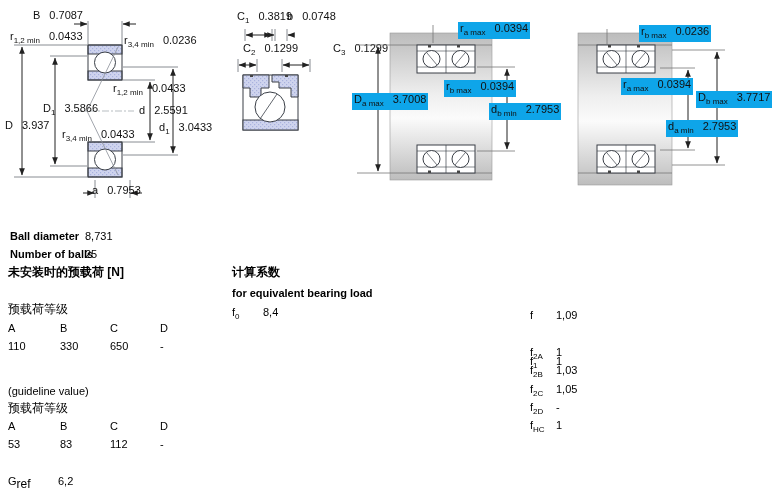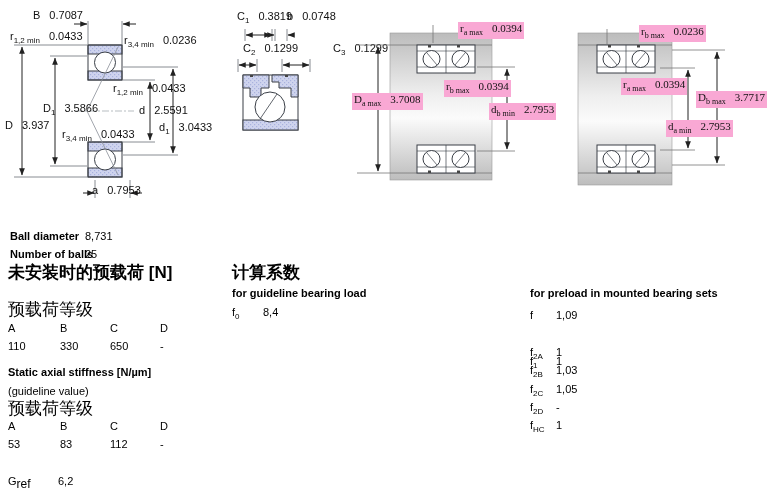--- a/index.html
+++ b/index.html
@@ -3,24 +3,24 @@
 <meta charset="utf-8">
 <style>
   html,body{margin:0;padding:0;background:#fff;}
   .page{position:relative;width:781px;height:494px;background:#fff;overflow:hidden;
         font-family:"Liberation Sans", sans-serif;color:#000;}
   .dwg{position:absolute;}
   .dwg svg{position:absolute;left:0;top:0;}
   .dim{position:absolute;white-space:nowrap;font-size:11px;line-height:12px;color:#111;}
   .dim sub{font-size:8px;}
   .dim .v{margin-left:9px;}
-  .wb{background:#f9a8d4;padding:0 2px;font-family:Liberation Serif, serif;}
+  .wb{background:#0ea5e9;padding:0 2px;}
   .t{position:absolute;font-size:11px;line-height:13px;white-space:nowrap;}
   .b{font-weight:bold;}
-  .zh{font-size:17px;}
+  .zh{font-size:12px;}
   .grid4{display:grid;grid-template-columns:52px 50px 50px 40px;}
   .fs{display:inline-block;min-width:26px;}
   .fs sub{font-size:8px;}
   .gs{display:inline-block;min-width:50px;}
   .gs sub{font-size:12px;}
 </style>
 </head>
 <body>
 
 <div class="page">
@@ -244,21 +244,20 @@
     <span>D</span>
   </div>
   <div class="t grid4" style="left:8px;top:340px;">
     <span>110</span>
     <span>330</span>
     <span>650</span>
     <span>-</span>
   </div>
 
   
-  <div class="t b" style="left:8px;top:366px;">Static axial stiffness [N/µm]</div>
   <div class="t" style="left:8px;top:385px;">(guideline value)</div>
   <div class="t zh" style="left:8px;top:402px;">预载荷等级</div>
   <div class="t grid4" style="left:8px;top:420px;">
     <span>A</span>
     <span>B</span>
     <span>C</span>
     <span>D</span>
   </div>
   <div class="t grid4" style="left:8px;top:438px;">
     <span>53</span>
@@ -267,27 +266,26 @@
     <span>-</span>
   </div>
 
   
   <div class="t" style="left:8px;top:475px;">
     <span class="gs"><span>G</span><sub>ref</sub></span><span>6,2</span>
   </div>
 
   
   <div class="t b zh" style="left:232px;top:266px;">计算系数</div>
-  <div class="t b" style="left:232px;top:287px;">for guideline bearing load</div>
+  <div class="t b" style="left:232px;top:287px;">for equivalent bearing load</div>
   <div class="t" style="left:232px;top:306px;">
     <span class="fs" style="min-width:31px;"><span>f</span><sub>0</sub></span><span>8,4</span>
   </div>
 
   
-  <div class="t b" style="left:530px;top:287px;">for preload in mounted bearing sets</div>
   <div class="t" style="left:530px;top:309px;">
     <span class="fs"><span>f</span><sub></sub></span><span>1,09</span>
   </div>
   <div class="t" style="left:530px;top:327px;margin-top:28px;">
     <span class="fs"><span>f</span><sub>1</sub></span><span>1</span>
   </div>
   <div class="t" style="left:530px;top:346px;">
     <span class="fs"><span>f</span><sub>2A</sub></span><span>1</span>
   </div>
   <div class="t" style="left:530px;top:364px;">

